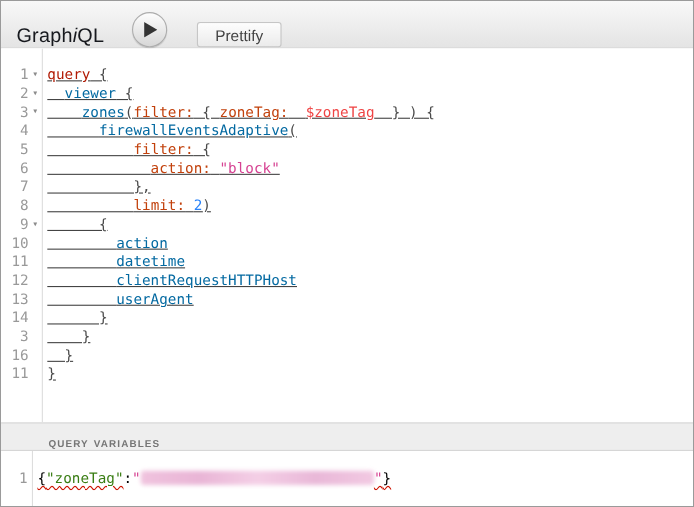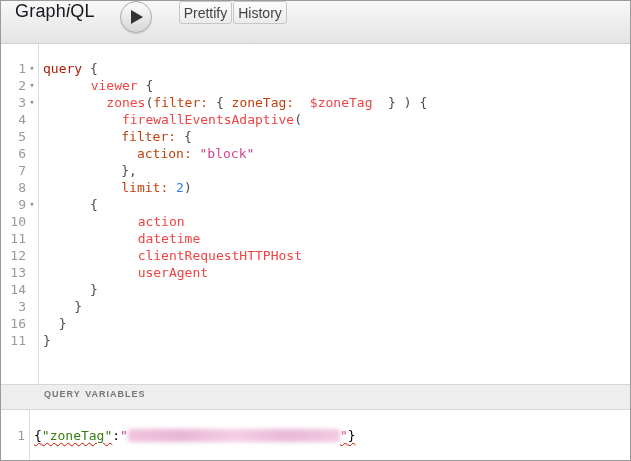--- a/index.html
+++ b/index.html
@@ -8,78 +8,78 @@
     border:1px solid #9a9a9a;
     display:flex; flex-direction:column;
     font-family:"Liberation Sans", sans-serif;
     background:#fff; overflow:hidden;
   }
   
   .topbar {
     flex:0 0 43px; box-sizing:border-box;
     background:linear-gradient(#f8f8f8, #e4e4e4);
     border-bottom:1px solid #d0d0d0;
-    display:flex; align-items:flex-start;
+    display:flex; align-items:flex-end;
     padding-left:14px;
   }
   .logo { font-size:18px; color:#17191e; margin-right:25px; letter-spacing:0.2px; }
   .logo em { font-style:italic; }
   .execute-btn {
     width:32px; height:32px; border-radius:50%;
     background:linear-gradient(#fdfdfd, #d7d7d7);
     border:1px solid #adadad;
     box-shadow:0 1px 1px rgba(0,0,0,0.15);
     display:flex; align-items:center; justify-content:center;
     margin-right:27px; cursor:pointer; padding:0;
   }
   .execute-btn svg { display:block; margin-left:3px; }
   .toolbar-btn {
     height:23px; box-sizing:border-box;
     background:linear-gradient(#fdfdfd, #ebebeb);
     border:1px solid #c6c6c6; border-radius:3px;
     color:#444; font-size:14px; font-family:"Liberation Sans", sans-serif;
-    padding:0 4px; margin-right:1px; cursor:pointer;
+    padding:0 16px; margin-right:28px; cursor:pointer;
   }
   
   .editor-pane { flex:1 1 auto; display:flex; background:#fff; overflow:hidden; }
   .gutter {
     flex:0 0 37px; box-sizing:border-box; border-right:1px solid #ddd;
     padding-top:16px; background:#fff;
     font-family:"DejaVu Sans Mono", monospace; font-size:13px; line-height:17px;
   }
   .gutter-row { display:flex; height:17px; }
   .ln { width:25px; text-align:right; color:#999; }
   .fold { width:12px; text-align:center; color:#8c8c8c; font-size:9px; line-height:17px; }
   .code {
     flex:1 1 auto; padding:16px 16px 0 4px;
     font-family:"DejaVu Sans Mono", monospace; font-size:13px; line-height:17px;
-    white-space:pre; color:#444;
+    white-space:pre; color:#444;text-decoration:underline;
   }
   .code-line { height:17px; }
   
   .tk-kw   { color:#B11A04; }
-  .tk-prop { color:#ef4444;margin-left:32px; }
+  .tk-prop { color:#0369a1; }
   .tk-attr { color:#c2410c; }
   .tk-var  { color:#ef4444; }
   .tk-str  { color:#D64292; }
   .tk-num  { color:#2882F9; }
   .tk-p    { color:#4a4a4a; }
   .tk-key  { color:#397D13; }
   .tk-plain{ color:#000; }
   .squiggle {
     text-decoration:underline wavy #cc1100;
     text-decoration-thickness:1px;
     text-underline-offset:2px;
   }
   
   .var-title-bar {
     flex:0 0 26px; box-sizing:border-box;
     background:#eeeeee;
     border-top:1px solid #d6d6d6; border-bottom:1px solid #d6d6d6;
-    display:flex; align-items:flex-start; padding-left:43px;
+    display:flex; align-items:flex-end; padding-left:43px;
   }
   .var-title {
     color:#767676; font-size:13px; font-weight:bold;
     font-variant:small-caps; text-transform:lowercase;
     letter-spacing:1px;
   }
   .var-editor { flex:0 0 50px; display:flex; background:#fff; overflow:hidden; }
   .var-gutter {
     flex:0 0 29px; box-sizing:border-box; border-right:1px solid #ddd;
     padding-top:17px; font-family:"DejaVu Sans Mono", monospace;
@@ -107,21 +107,20 @@
 
     <button class="execute-btn">
       <span>
         <svg width="12" height="14" viewBox="0 0 12 14">
             <polygon points="0,0 12,7 0,14" fill="#343434"></polygon>
           </svg>
       </span>
     </button>
 
     <button class="toolbar-btn">Prettify</button>
-    <button class="toolbar-btn">History</button>
   </div>
 
   <div class="editor-pane">
     <div class="gutter" id="gutter">
         <div class="gutter-row">
           <span class="ln">1</span>
           <span class="fold">▾</span>
         </div>
         <div class="gutter-row">
           <span class="ln">2</span>

